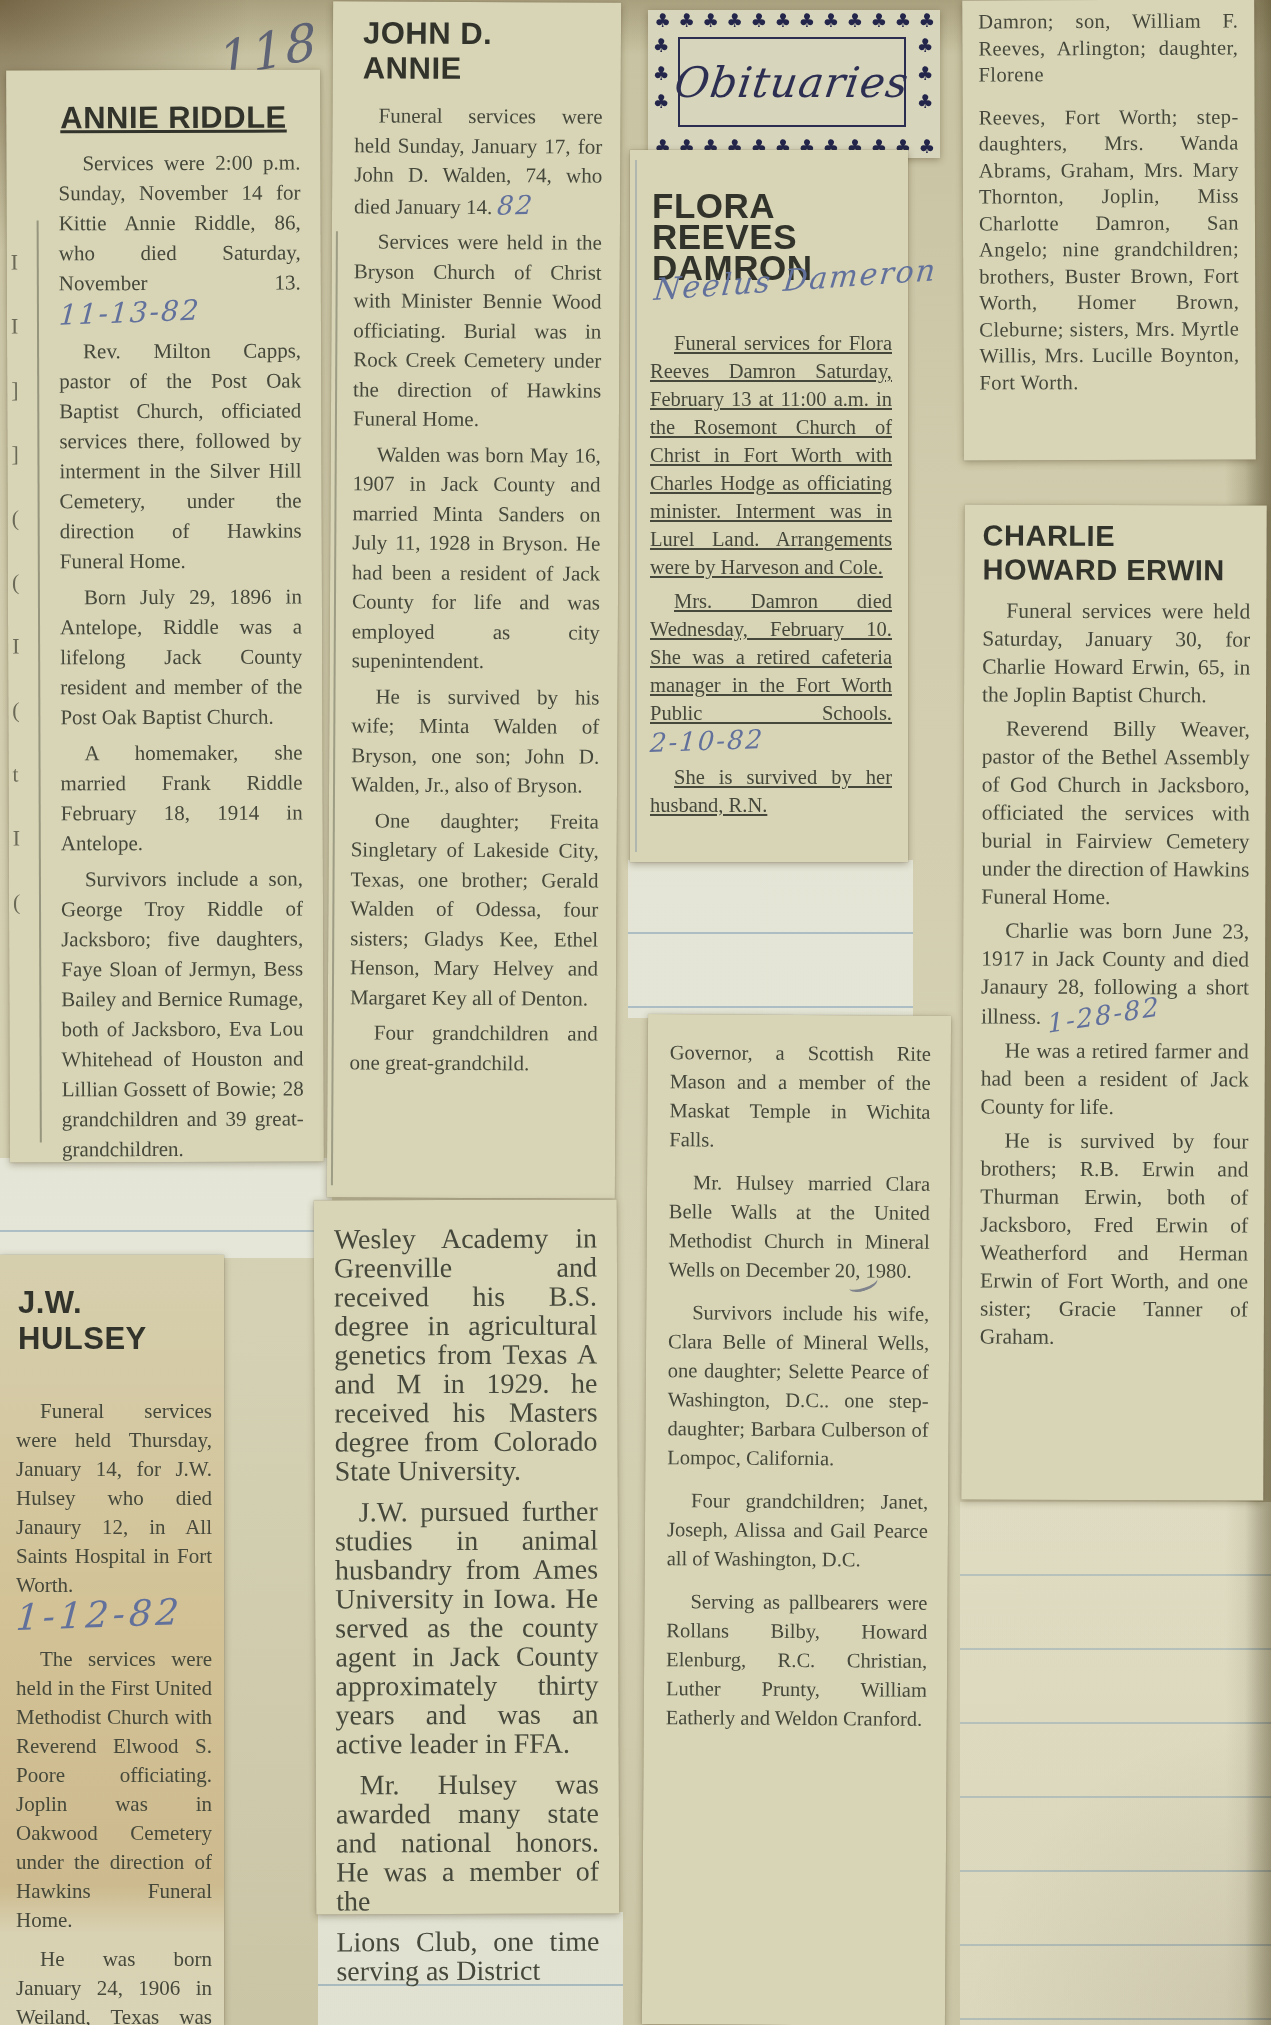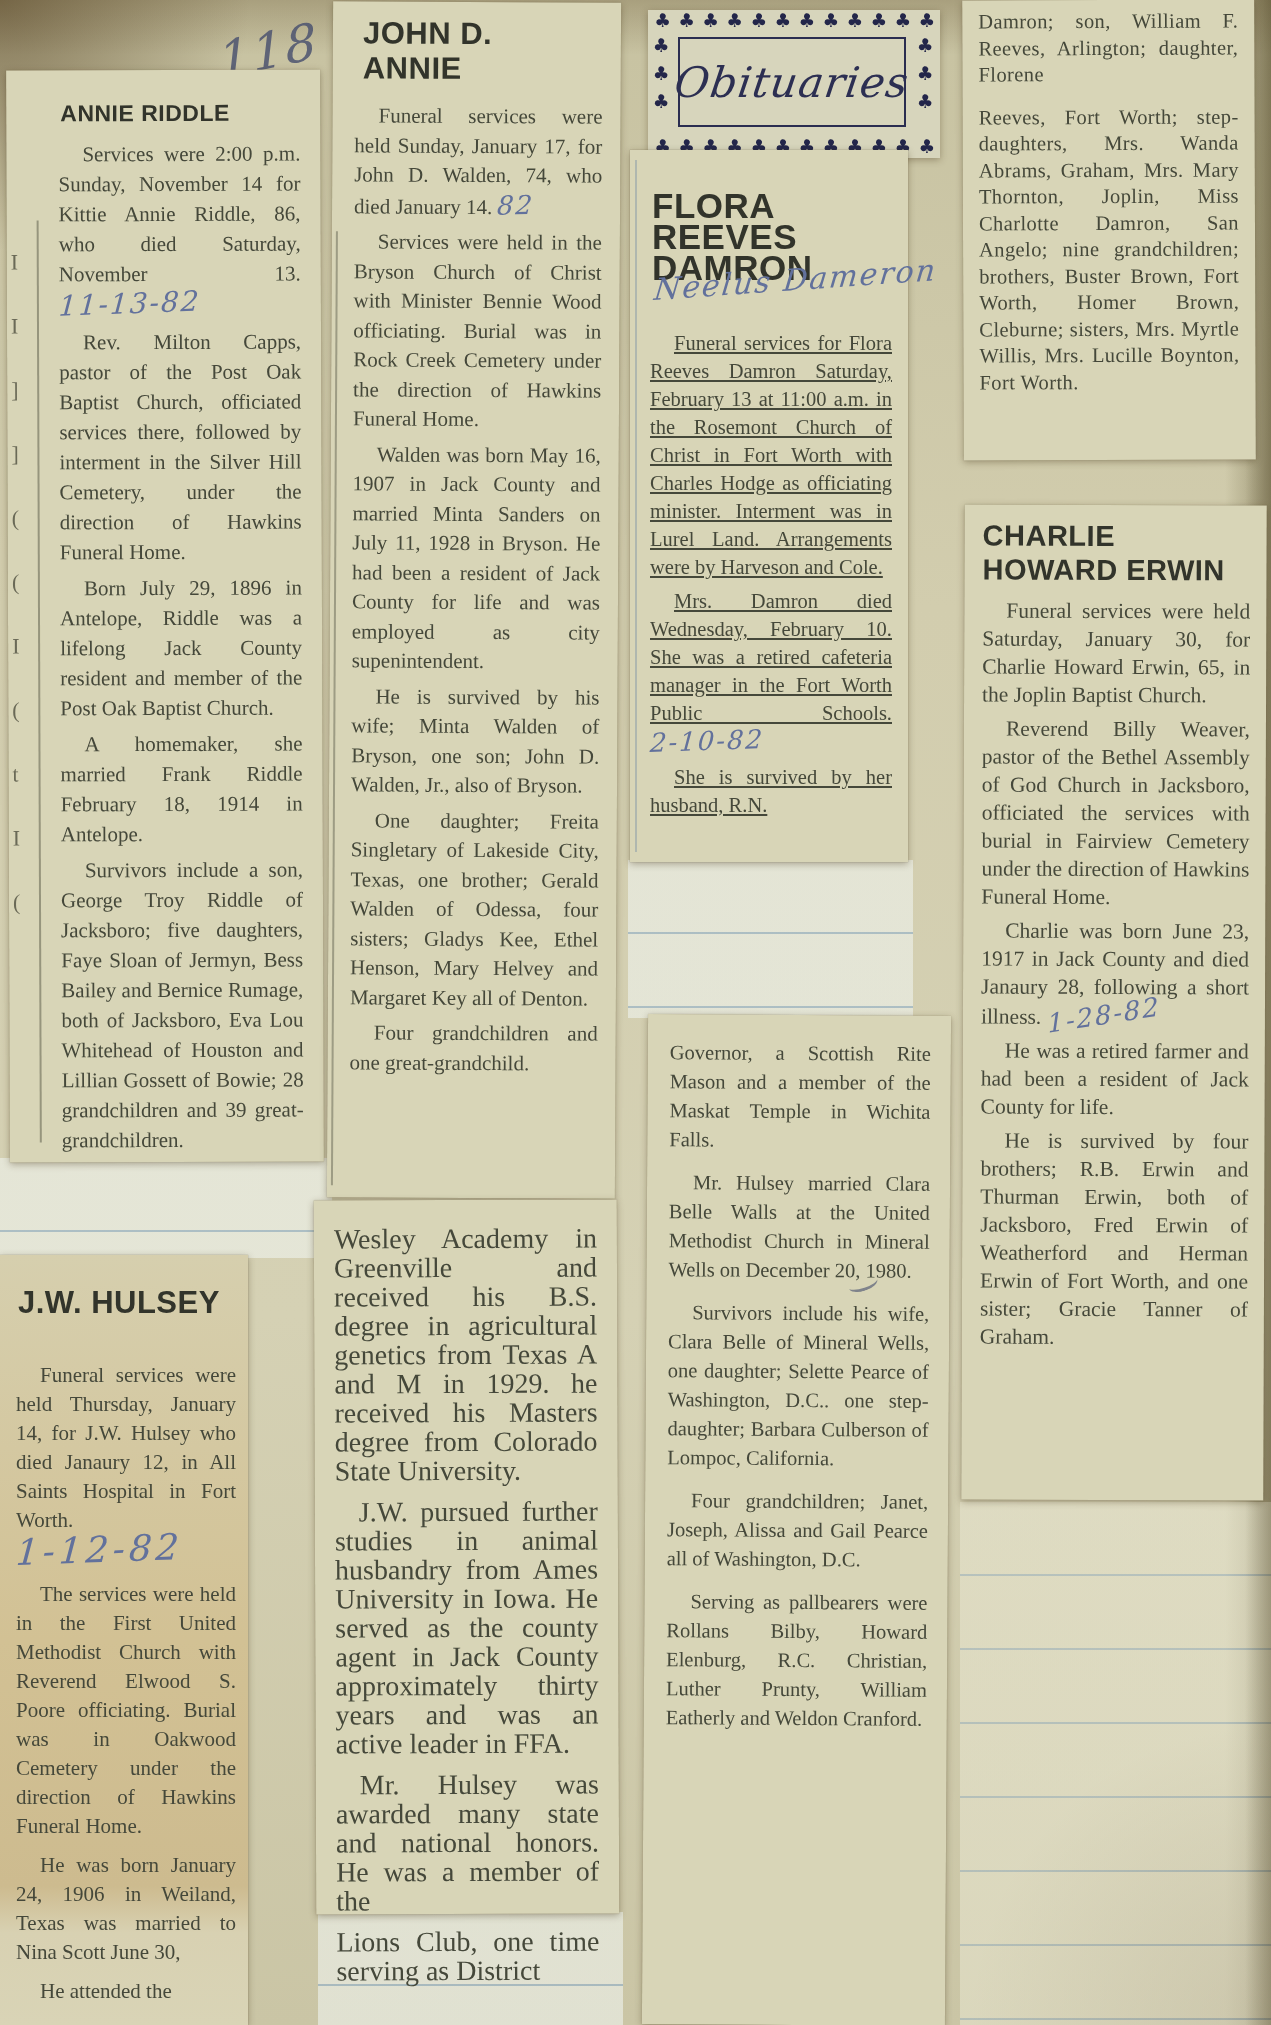--- a/index.html
+++ b/index.html
@@ -53,21 +53,21 @@
   }
 
   #hw-page-num{
     position:absolute;left:218px;top:22px;font-size:50px;
     transform:rotate(-12deg) skewX(-8deg);color:#4d5470;opacity:.85;
   }
 
   
   #clip-riddle{left:8px;top:70px;width:314px;height:1092px;padding:26px 20px 18px 52px;box-sizing:border-box;transform:rotate(-.2deg);}
   #clip-riddle::before{content:"";position:absolute;left:30px;top:150px;bottom:20px;width:2px;background:rgba(70,70,55,.45);}
-  #clip-riddle .clip-title{font-size:23px;}
+  #clip-riddle .clip-title{font-size:31px;text-decoration:underline;}
   #clip-riddle .np{font-size:21px;line-height:30px;}
   #clip-riddle .clip-title{margin:4px 0 12px 2px;}
   #riddle-frags{
     position:absolute;left:4px;top:160px;font-size:22px;line-height:64px;
     color:rgba(70,70,55,.75);white-space:pre-line;font-family:"Liberation Serif",serif;
   }
   .hw-riddle{font-size:28px;}
 
   
   #clip-walden{left:330px;top:2px;width:288px;height:1196px;padding:12px 18px 10px 22px;box-sizing:border-box;transform:rotate(.3deg);}
@@ -118,21 +118,21 @@
   #clip-damron-cont .np + .np{margin-top:16px;}
 
   
   #clip-erwin{left:963px;top:505px;width:302px;height:995px;padding:12px 16px 10px 18px;box-sizing:border-box;transform:rotate(.2deg);}
   #clip-erwin .clip-title{font-size:29px;line-height:34px;margin:2px 0 10px 0;}
   #clip-erwin .np{font-size:21.5px;line-height:28px;}
   .hw-erwin{font-size:26px;transform:rotate(-9deg) skewX(-6deg);}
 
   
   #clip-hulsey{
-    left:0;top:1255px;width:248px;height:770px;padding:14px 12px 8px 16px;box-sizing:border-box;
+    left:0;top:1255px;width:224px;height:770px;padding:14px 12px 8px 16px;box-sizing:border-box;
     background:linear-gradient(180deg,#d6cfae 0%,#d2c194 50%,#cdbb8f 82%,#d8d1b2 88%,#d9d4b6 100%);
   }
   #clip-hulsey .clip-title{font-size:31px;margin:16px 0 40px 2px;}
   #clip-hulsey .np{font-size:21px;line-height:29px;}
   #clip-hulsey .np + .np{margin-top:10px;}
   .hw-hulsey{font-size:36px;letter-spacing:4px;}
 
   
   #clip-hulsey-edu{left:315px;top:1200px;width:303px;height:714px;padding:24px 20px;box-sizing:border-box;transform:rotate(-.2deg);}
   #clip-hulsey-edu .np{font-size:28px;line-height:29px;}
@@ -233,21 +233,21 @@
     <p class="np">Funeral services were held Saturday, January 30, for Charlie Howard Erwin, 65, in the Joplin Baptist Church.</p>
     <p class="np">Reverend Billy Weaver, pastor of the Bethel Assembly of God Church in Jacksboro, officiated the services with burial in Fairview Cemetery under the direction of Hawkins Funeral Home.</p>
     <p class="np"><span>Charlie was born June 23, 1917 in Jack County and died Janaury 28, following a short illness.</span> <span class="hw hw-erwin">1-28-82</span></p>
     <p class="np">He was a retired farmer and had been a resident of Jack County for life.</p>
     <p class="np">He is survived by four brothers; R.B. Erwin and Thurman Erwin, both of Jacksboro, Fred Erwin of Weatherford and Herman Erwin of Fort Worth, and one sister; Gracie Tanner of Graham.</p>
   </div>
 
   <div class="clip" id="clip-hulsey">
     <h2 class="clip-title">J.W. HULSEY</h2>
     <p class="np"><span>Funeral services were held Thursday, January 14, for J.W. Hulsey who died Janaury 12, in All Saints Hospital in Fort Worth.</span> <span class="hw hw-hulsey">1-12-82</span></p>
-    <p class="np">The services were held in the First United Methodist Church with Reverend Elwood S. Poore officiating. Burial was in Oakwood Cemetery under the direction of Hawkins Funeral Home.</p>
+    <p class="np">The services were held in the First United Methodist Church with Reverend Elwood S. Poore officiating. Joplin was in Oakwood Cemetery under the direction of Hawkins Funeral Home.</p>
     <p class="np">He was born January 24, 1906 in Weiland, Texas was married to Nina Scott June 30,</p>
     <p class="np">He attended the</p>
   </div>
 
   <div class="clip" id="clip-hulsey-edu">
     <p class="np no-indent">Wesley Academy in Greenville and received his B.S. degree in agricultural genetics from Texas A and M in 1929. he received his Masters degree from Colorado State University.</p>
     <p class="np">J.W. pursued further studies in animal husbandry from Ames University in Iowa. He served as the county agent in Jack County approximately thirty years and was an active leader in FFA.</p>
     <p class="np">Mr. Hulsey was awarded many state and national honors. He was a member of the</p>
     <p class="np no-indent">Lions Club, one time serving as District</p>
   </div>

